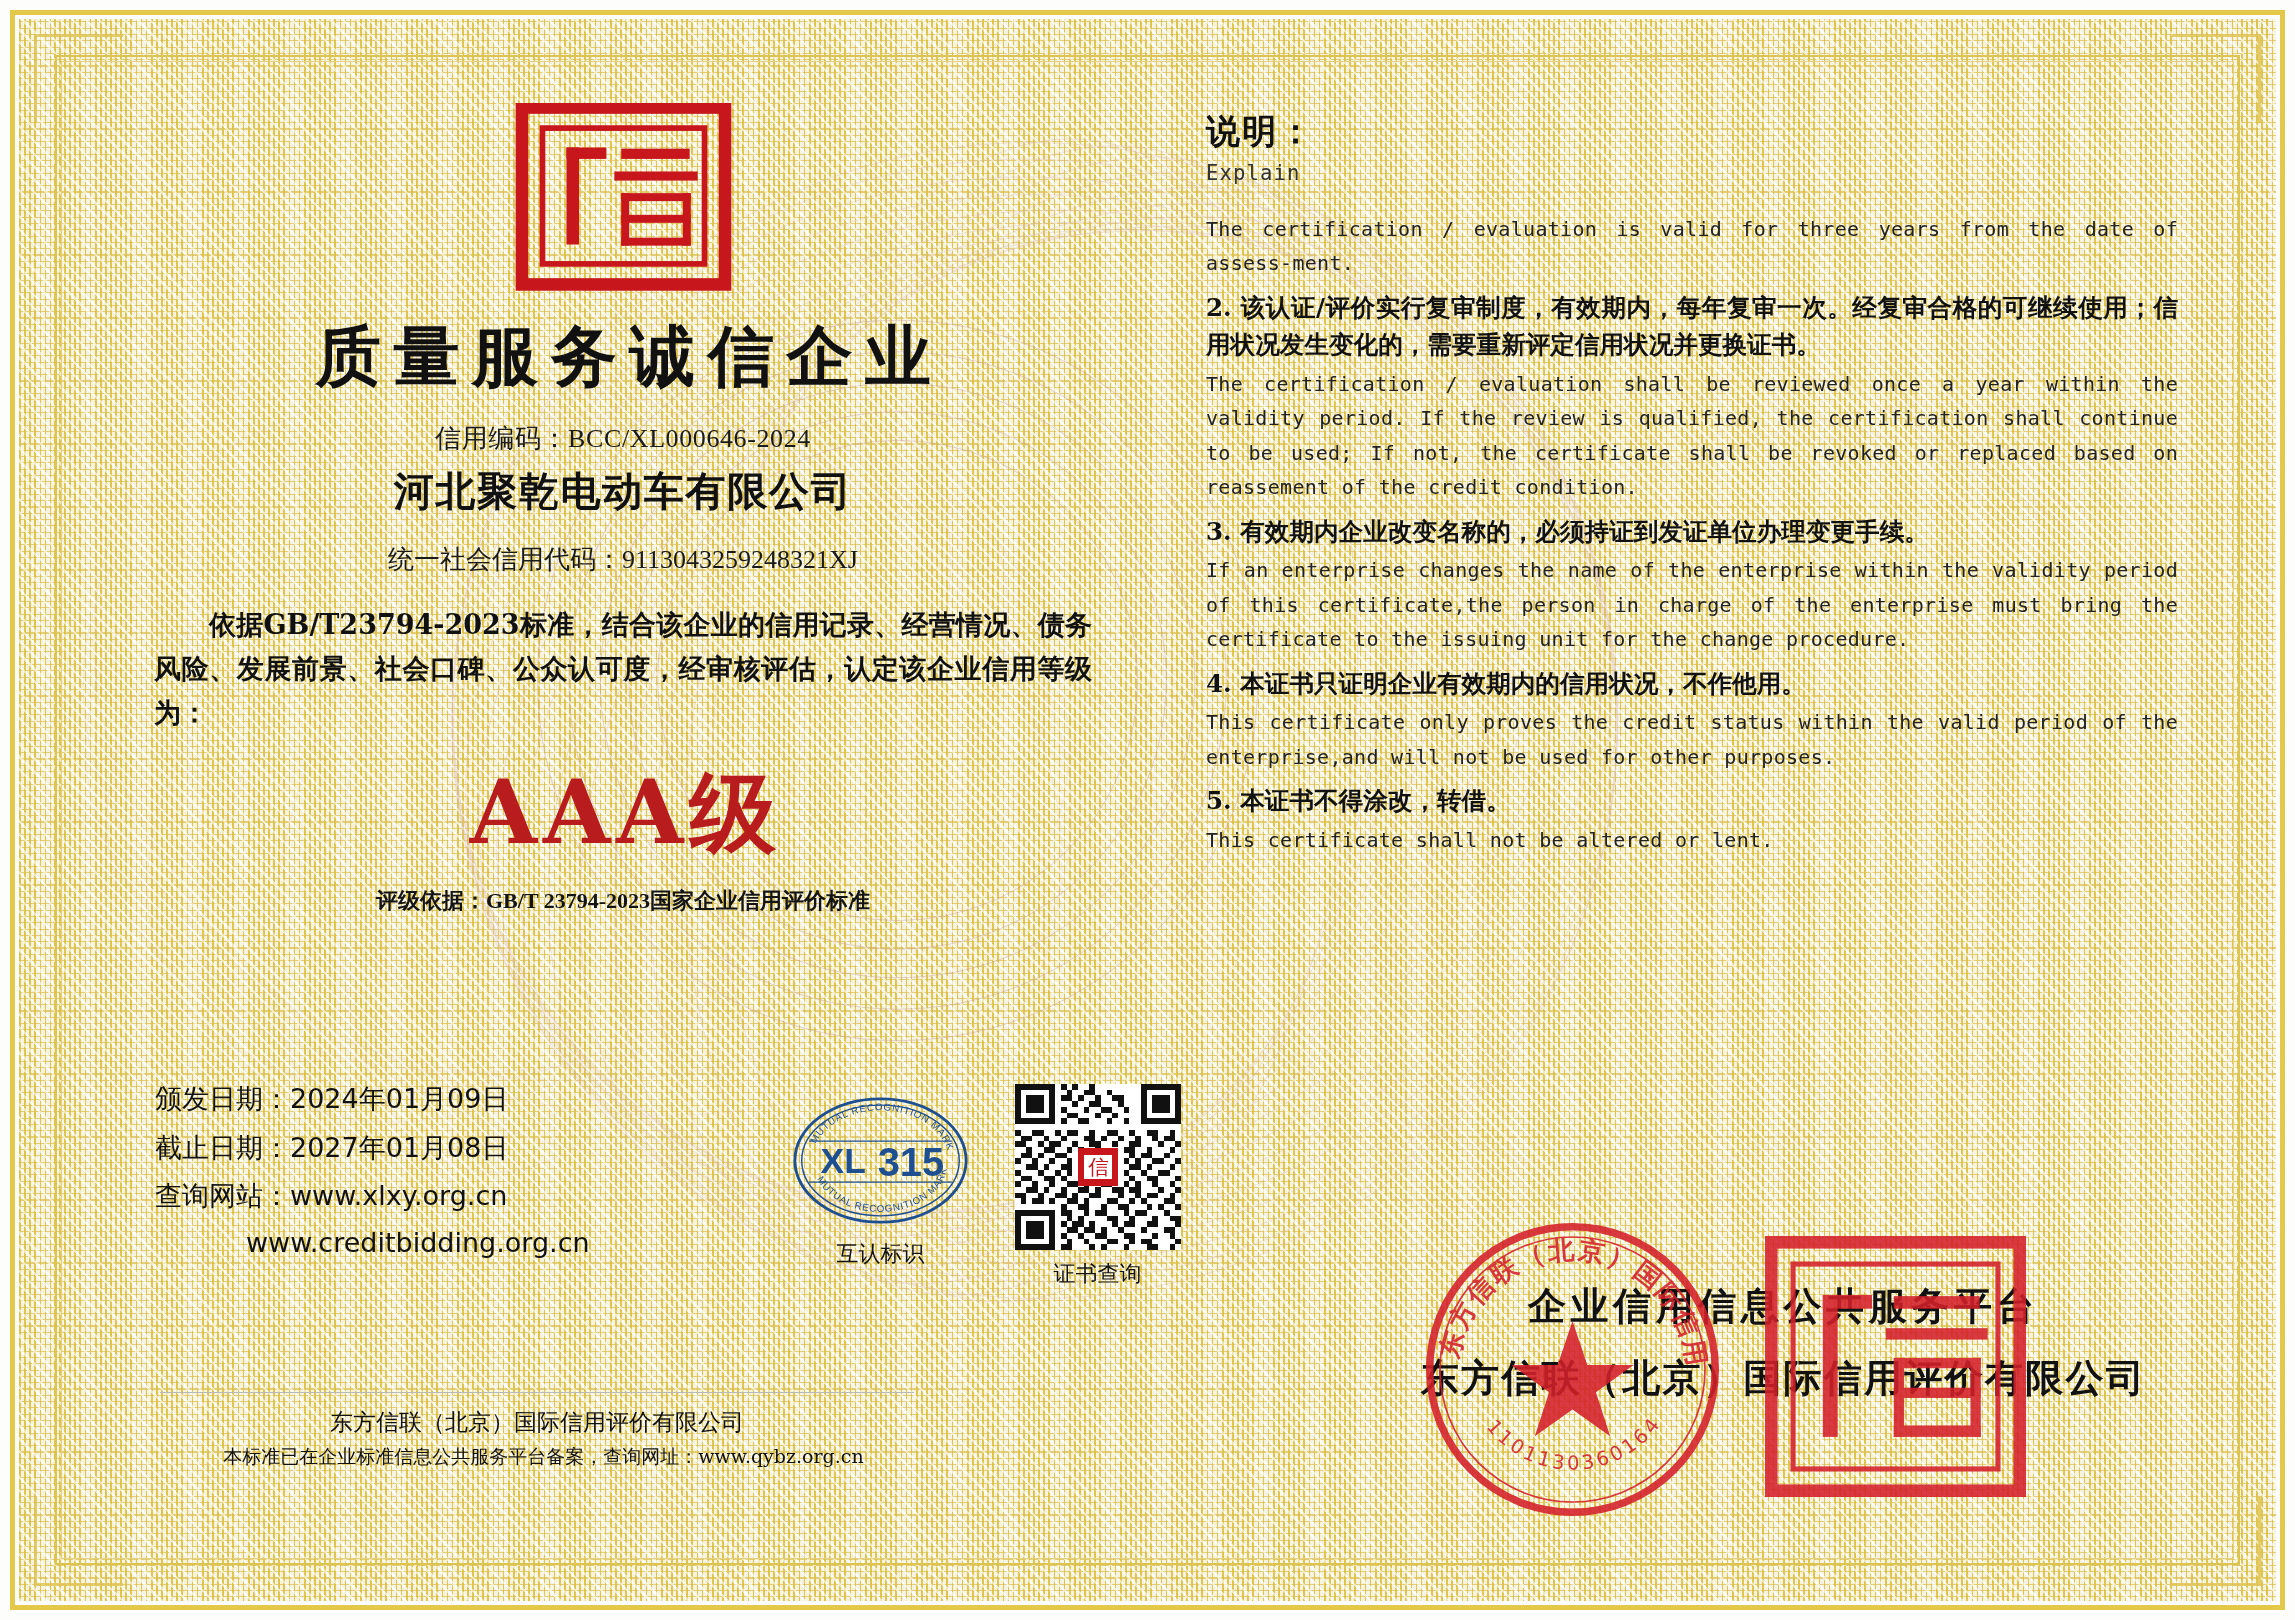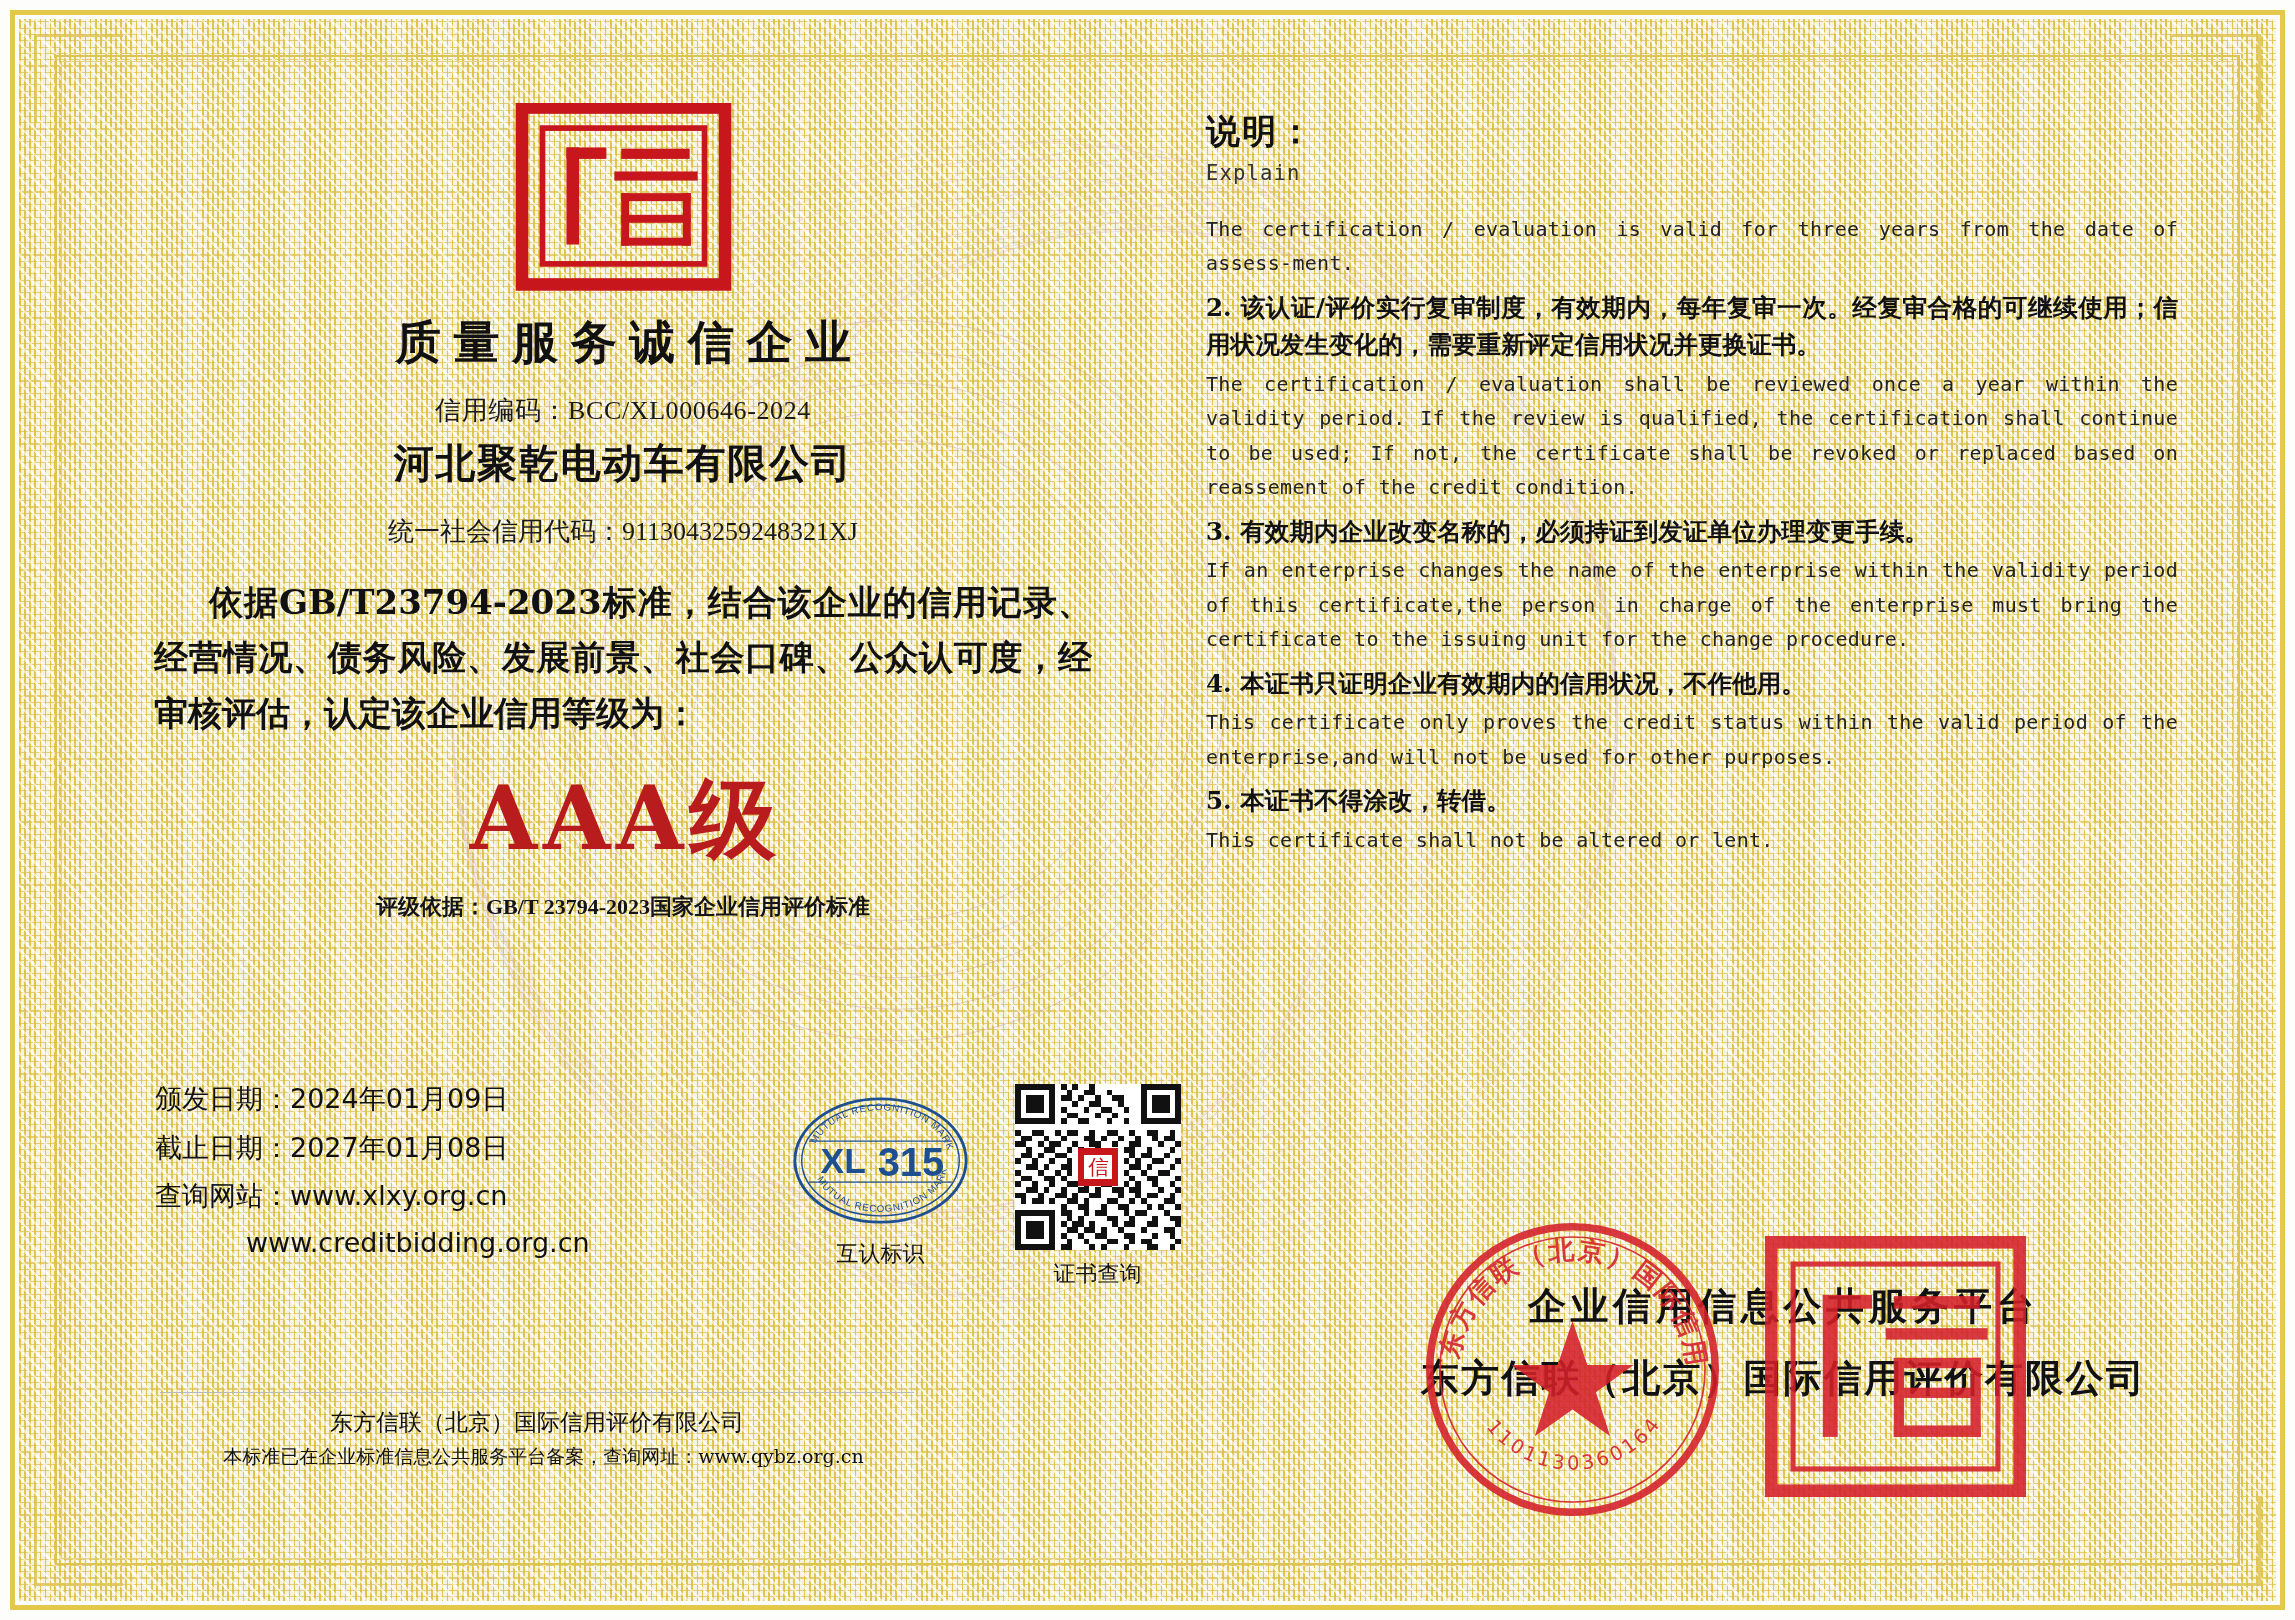--- a/index.html
+++ b/index.html
@@ -103,21 +103,21 @@
     height: 194px;
     margin: 0 auto;
     position: relative;
   }
   .seal-logo svg { display: block; }
 
   .main-title {
     margin-top: 15px;
     text-align: center;
     font-family: "DejaVu Serif", serif;
-    font-size: 46px;
+    font-size: 66px;
     font-weight: 700;
     letter-spacing: 12.6px;
     color: #111111;
     text-indent: 12.6px;
     white-space: nowrap;
   }
   .credit-code-line {
     margin-top: 19.4px;
     text-align: center;
     font-size: 26px;
@@ -135,21 +135,21 @@
   }
   .usc-code {
     margin-top: 23px;
     text-align: center;
     font-size: 26px;
     color: #1a1a1a;
   }
   .body-paragraph {
     margin: 26px 34px 0 34px;
     font-family: "DejaVu Serif", serif;
-    font-size: 34px;
+    font-size: 27px;
     font-weight: 700;
     line-height: 1.62;
     color: #111111;
     text-align: justify;
     text-indent: 55px;
   }
   .grade {
     margin-top: 20.6px;
     text-align: center;
     font-family: "DejaVu Serif", serif;

